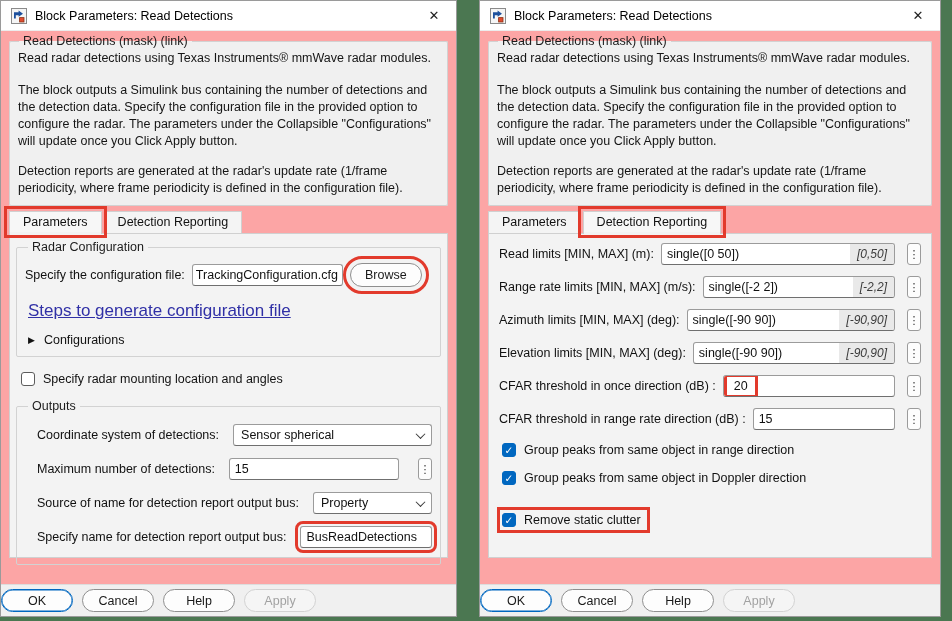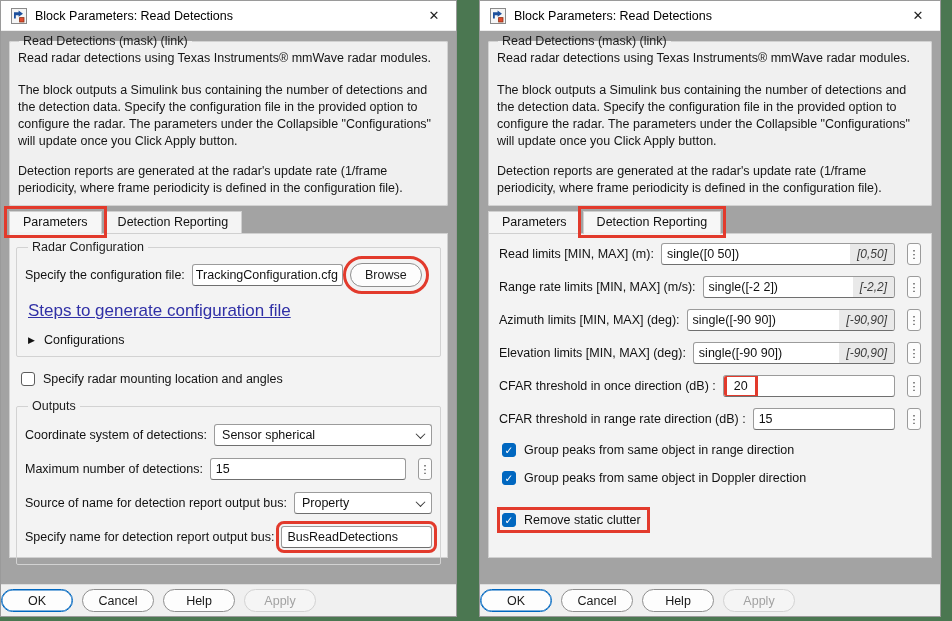--- a/index.html
+++ b/index.html
@@ -1,18 +1,18 @@
 <!DOCTYPE html>
 <html><head>
 <meta charset="utf-8">
 <style>
   * { box-sizing: border-box; margin: 0; padding: 0; }
   html,body { width: 952px; height: 621px; overflow: hidden; }
   body { background: #4b7751; font-family: "Liberation Sans", sans-serif; color: #111; }
-  .dialog { position: absolute; top: 0; height: 617px; background: #a3a3a3;
+  .dialog { position: absolute; top: 0; height: 617px; background: #fca5a5;
             border: 1px solid #9a9a9a; display: flex; flex-direction: column; }
   #dlg-left  { left: 0;   width: 457px; }
   #dlg-right { left: 479px; width: 462px; }
 
   .titlebar { height: 30px; background: #ffffff; display: flex; align-items: center;
               padding: 0 10px; flex: none; border-bottom: 1px solid #ececec; }
   .titlebar .ticon { width: 16px; height: 16px; flex: none; }
   .titlebar .ttext { margin-left: 8px; font-size: 12.5px; color: #000; }
   .close-btn { margin-left: auto; font-size: 13px; color: #222; width: 24px; height: 22px;
                display: flex; align-items: center; justify-content: center; cursor: default; }
@@ -89,21 +89,21 @@
 
   
   .lpanel { padding: 4px 4px 0 4px; }
   .rc-box { margin: 2px 2px 0 2px; padding: 2px 8px 9px 8px; }
   .cfg-row { margin-top: 7px; gap: 7px; }
   .cfg-row .field { width: 151px; }
   .link-row { margin: 14px 0 0 3px; }
   .config-row { margin: 12px 0 0 3px; display: flex; align-items: center; gap: 9px; font-size: 12.5px; }
   .mount-row { margin: 15px 0 0 7px; }
   .out-box { margin: 13px 2px 0 2px; padding: 2px 8px 4px 8px; }
-  .out-row { margin: 9px 0 12px 0; gap: 7px; }
+  .out-row { margin: 9px 0 12px 12px; gap: 14px; }
   .out-row .grow { flex: 1; }
 
   
   .rpanel { padding: 9px 10px 0 10px; }
   .r-row { margin-bottom: 11px; gap: 7px; }
   .r-row .grow { flex: 1; }
   .r-cbrow { margin: 13px 0 14px 3px; }
 </style>
 </head>
 <body>

